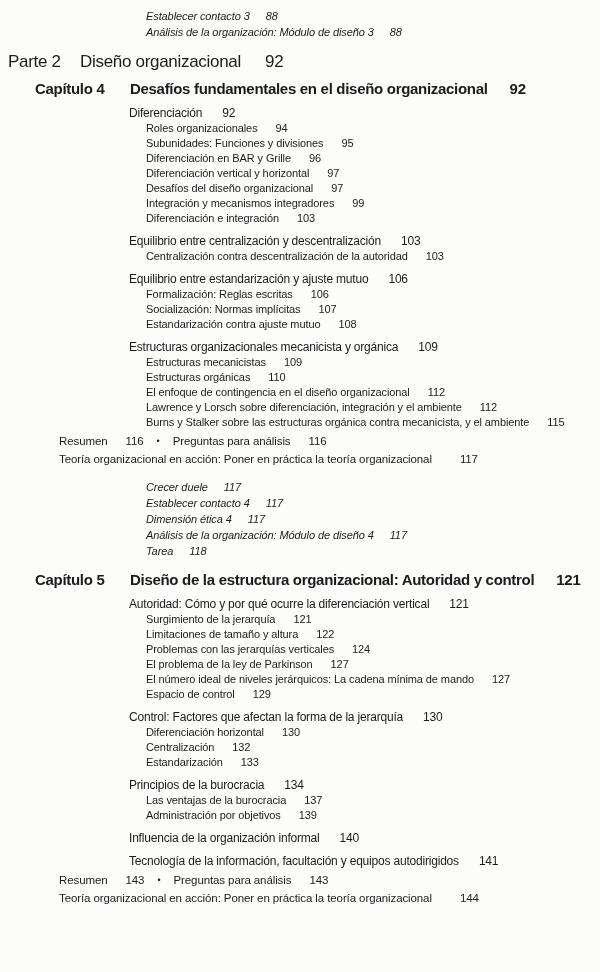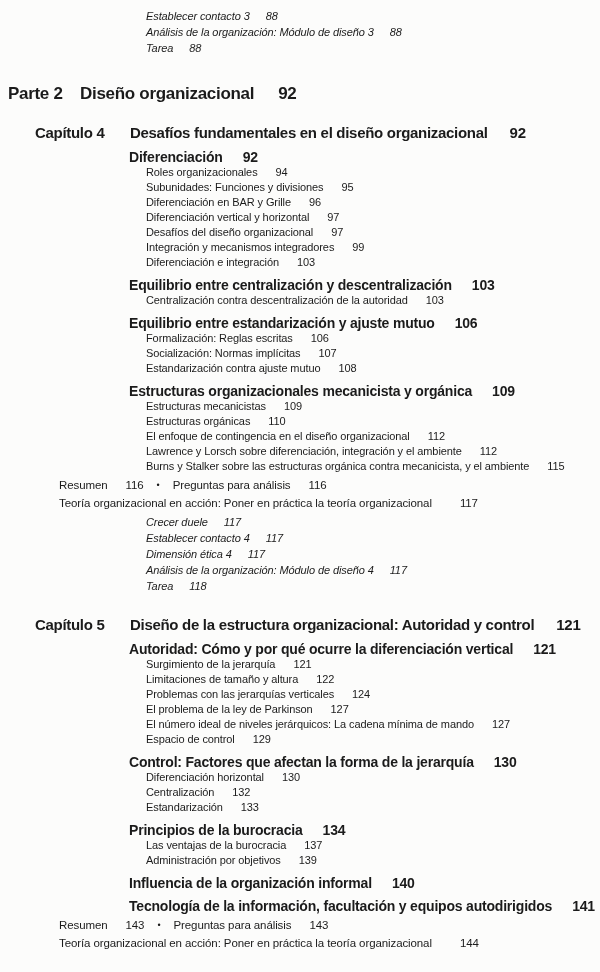--- a/index.html
+++ b/index.html
@@ -36,22 +36,22 @@
   .row.sub{
     padding-left:146px;
     font-size:11px;
     line-height:15px;
     letter-spacing:-0.1px;
   }
 
   
   .row.section{
     padding-left:129px;
-    font-weight:bold;
-    font-size:14px;
+    font-weight:normal;
+    font-size:12px;
     line-height:15px;
     margin-top:8px;
     letter-spacing:-0.2px;
   }
   .row.section .pg{margin-left:20px;}
 
   
   .row.summary, .row.action{
     padding-left:59px;
     font-size:11.5px;
@@ -59,54 +59,53 @@
     margin-top:4px;
     letter-spacing:-0.1px;
   }
   .row.summary .bullet{margin:0 13px;font-size:9px;vertical-align:1px;}
   .row.action{margin-top:3px;}
   .row.action .pg{margin-left:28px;}
 
   
   .row.part{
     padding-left:8px;
-    font-weight:bold;
+    font-weight:normal;
     font-size:17px;
     line-height:20px;
-    margin-top:28px;
+    margin-top:12px;
     letter-spacing:-0.3px;
   }
   .row.part .lbl{display:inline-block;min-width:72px;}
   .row.part .pg{margin-left:24px;}
 
   
   .row.chapter{
     padding-left:35px;
     font-weight:bold;
     font-size:15px;
     line-height:18px;
-    margin-top:20px;
+    margin-top:8px;
     margin-bottom:8px;
     letter-spacing:-0.3px;
   }
   .row.chapter .lbl{display:inline-block;min-width:95px;}
   .row.chapter .pg{margin-left:22px;}
 
   
-  .row.sub-italic + .row.chapter{margin-top:22px;}
-  .row.action + .row.sub-italic{margin-top:3px;}
+  .row.sub-italic + .row.chapter{margin-top:12px;}
+  .row.action + .row.sub-italic{margin-top:12px;}
 </style>
 </head>
 <body>
 
 <div class="page">
   <div id="toc">
       <div class="row sub-italic"><span class="txt">Establecer contacto 3</span><span class="pg">88</span></div>
       <div class="row sub-italic"><span class="txt">Análisis de la organización: Módulo de diseño 3</span><span class="pg">88</span></div>
-      <div class="row sub-italic"><span class="txt">Tarea</span><span class="pg">88</span></div>
       <div class="row part"><span class="lbl">Parte 2</span><span class="txt">Diseño organizacional</span><span class="pg">92</span></div>
       <div class="row chapter"><span class="lbl">Capítulo 4</span><span class="txt">Desafíos fundamentales en el diseño organizacional</span><span class="pg">92</span></div>
       <div class="row section"><span class="txt">Diferenciación</span><span class="pg">92</span></div>
       <div class="row sub"><span class="txt">Roles organizacionales</span><span class="pg">94</span></div>
       <div class="row sub"><span class="txt">Subunidades: Funciones y divisiones</span><span class="pg">95</span></div>
       <div class="row sub"><span class="txt">Diferenciación en BAR y Grille</span><span class="pg">96</span></div>
       <div class="row sub"><span class="txt">Diferenciación vertical y horizontal</span><span class="pg">97</span></div>
       <div class="row sub"><span class="txt">Desafíos del diseño organizacional</span><span class="pg">97</span></div>
       <div class="row sub"><span class="txt">Integración y mecanismos integradores</span><span class="pg">99</span></div>
       <div class="row sub"><span class="txt">Diferenciación e integración</span><span class="pg">103</span></div>

